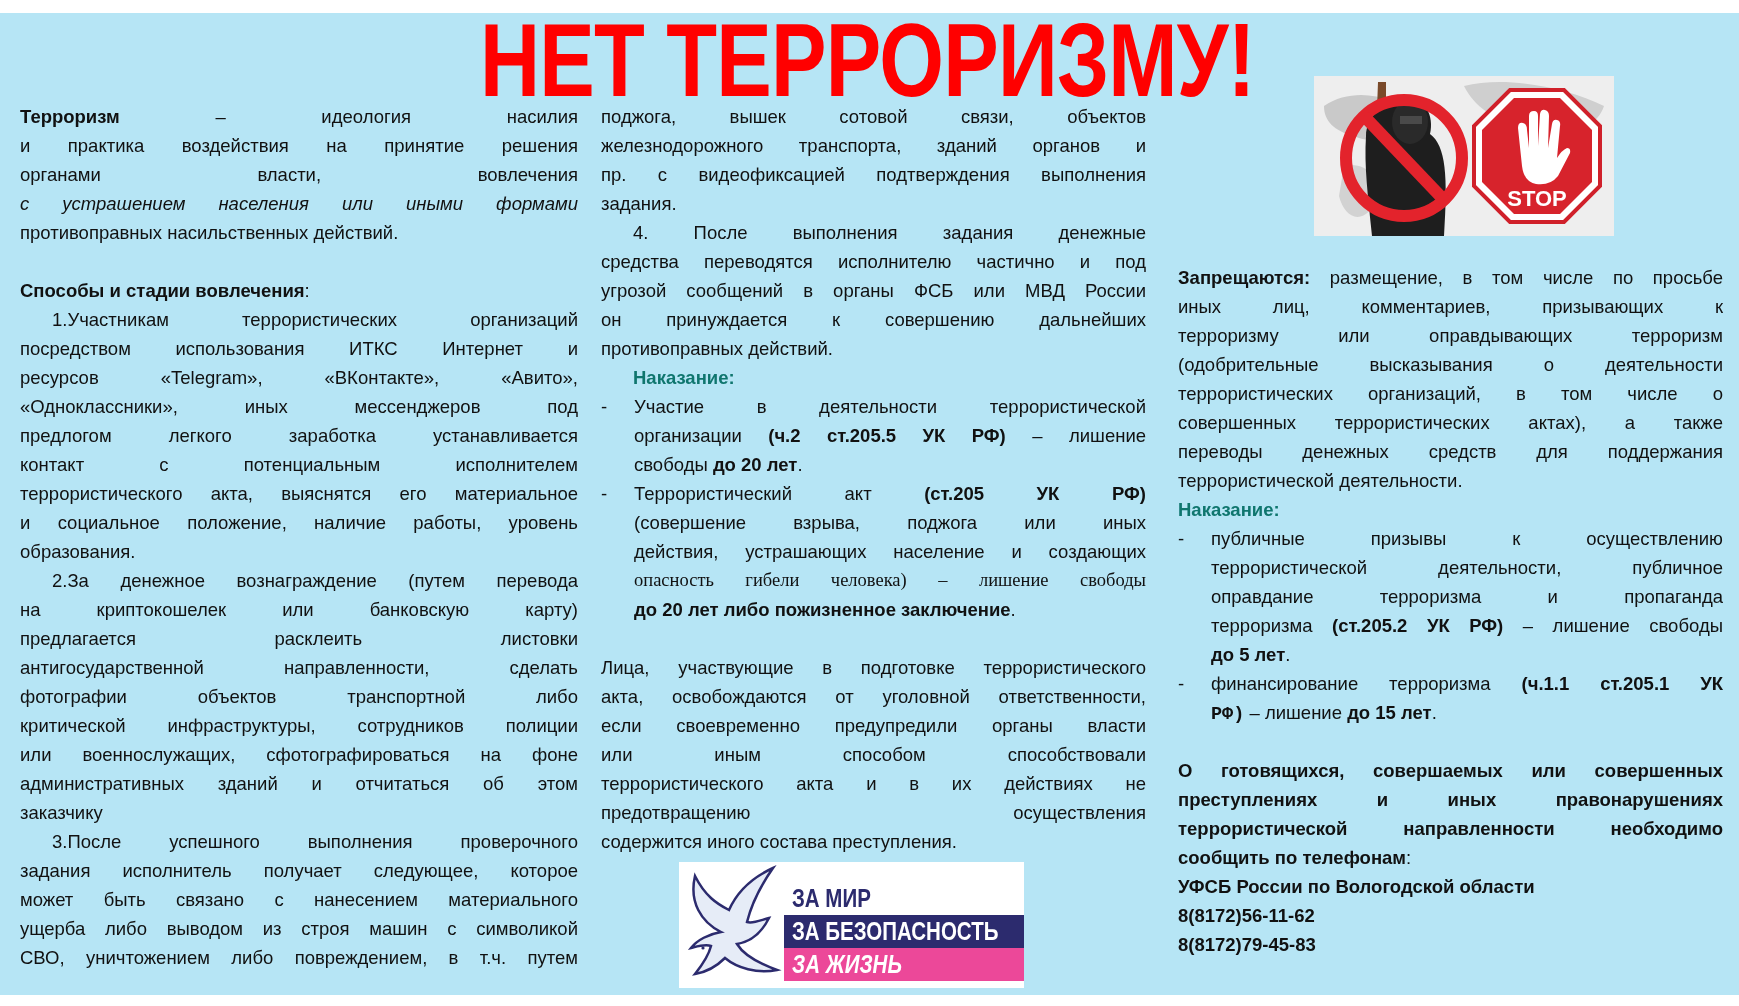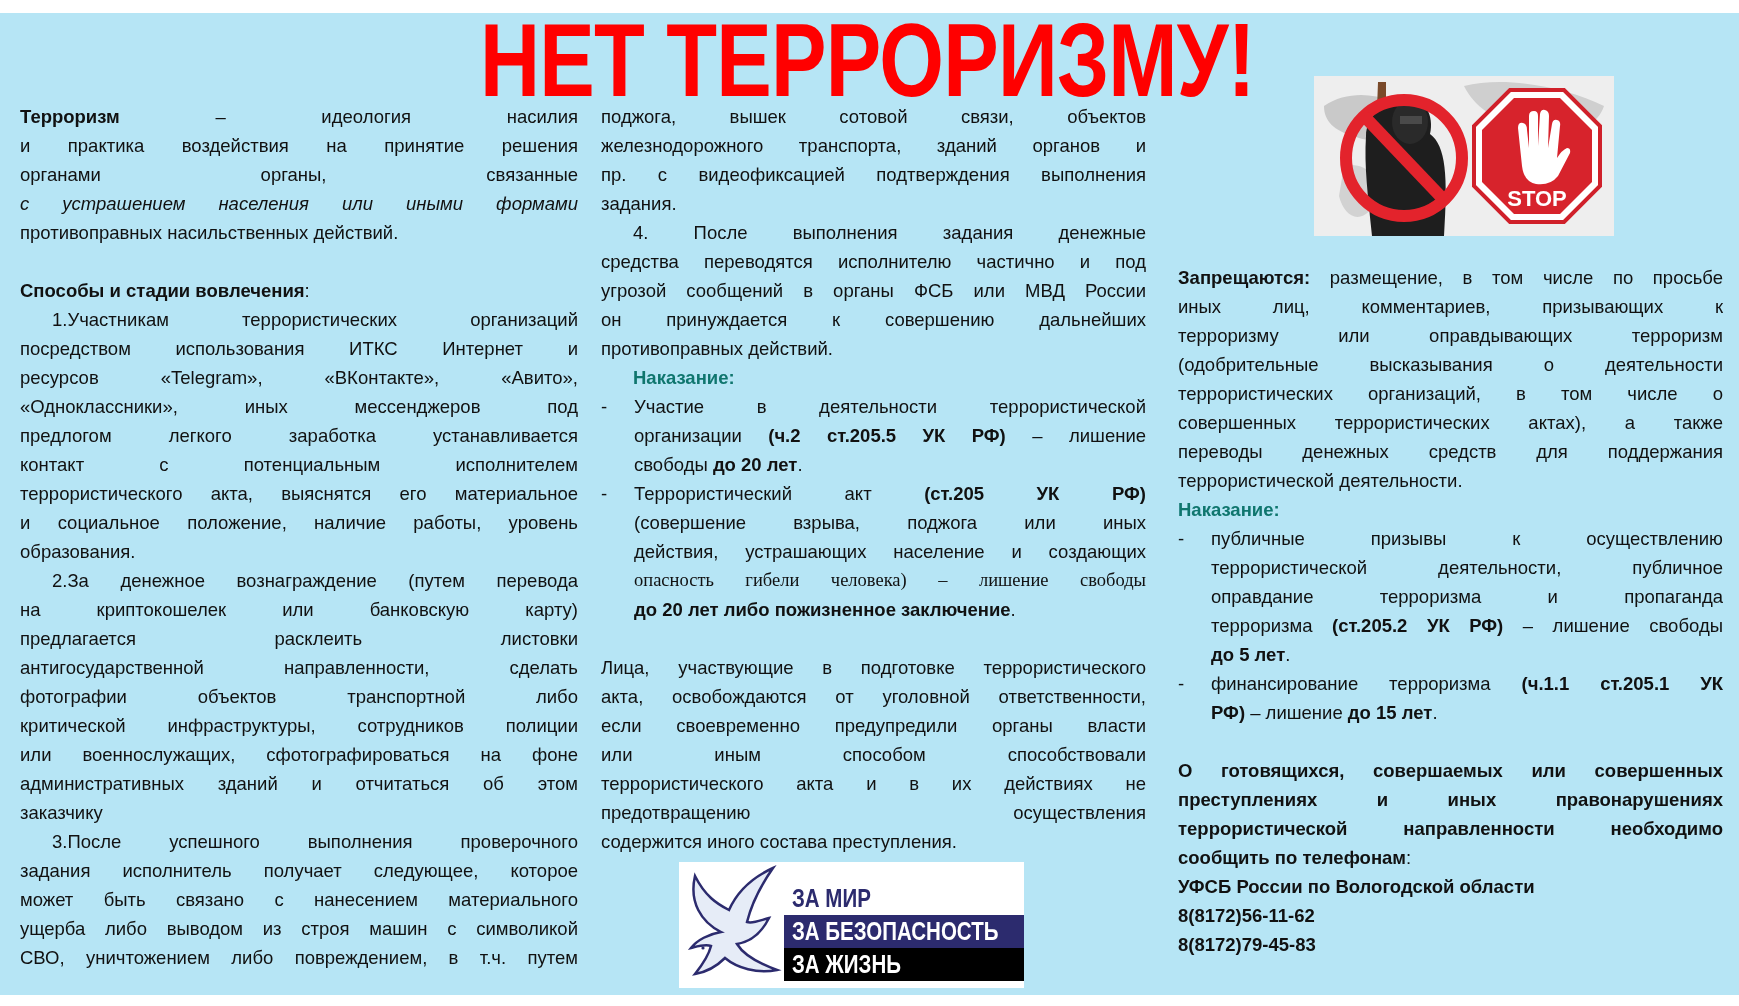--- a/index.html
+++ b/index.html
@@ -18,36 +18,36 @@
   .b{font-weight:bold;}
   .red{color:#0f766e;font-weight:bold;}
   .bul{position:relative;padding-left:33px;}
   .bul .dash{position:absolute;left:0;top:0;}
   .img-stop{position:absolute;left:1314px;top:63px;width:300px;height:160px;background:#eeeeee;overflow:hidden;}
   .img-banner{position:absolute;left:679px;top:849px;width:345px;height:126px;background:#ffffff;overflow:hidden;}
   .banner-stripe{position:absolute;left:105px;height:33px;color:#ffffff;font-weight:bold;font-size:25px;line-height:33px;padding-left:8px;white-space:nowrap;}
   .banner-stripe span{display:inline-block;transform:scaleX(0.82);transform-origin:0 50%;}
   .s1{top:20px;width:230px;background:transparent;color:#2c2b6e;}
   .s2{top:53px;width:232px;background:#2c2b6e;}
-  .s3{top:86px;width:232px;background:#000000;}
+  .s3{top:86px;width:232px;background:#ec4899;font-style:italic;}
 </style>
 </head>
 <body>
 
 <div class="poster">
 
   <div class="title">
     <span>НЕТ ТЕРРОРИЗМУ!</span>
   </div>
 
   <div class="col col-left">
     <div>
       <span class="ln" style="white-space: normal;"><b>Терроризм</b> <span>– идеология насилия</span></span>
       <span class="ln" style="white-space: normal;">и практика воздействия на принятие решения</span>
-      <span class="ln" style="white-space: normal;">органами органы, связанные</span>
+      <span class="ln" style="white-space: normal;">органами власти, вовлечения</span>
       <span class="ln" style="white-space: normal; font-style: italic;">с устрашением населения или иными формами</span>
       <span class="ln last">противоправных насильственных действий.</span>
     </div>
     <span class="ln blank"></span>
     <span class="ln last"><b>Способы и стадии вовлечения</b><span>:</span></span>
     <div>
       <span class="ln ind" style="white-space: normal;">1.Участникам террористических организаций</span>
       <span class="ln" style="white-space: normal;">посредством использования ИТКС Интернет и</span>
       <span class="ln" style="white-space: normal;">ресурсов «Telegram», «ВКонтакте», «Авито»,</span>
       <span class="ln" style="white-space: normal;">«Одноклассники», иных мессенджеров под</span>
@@ -166,21 +166,21 @@
     <div id="right-punish">
         <div>
           <span class="ln bul" style="white-space: normal;"><span class="dash">-</span><span style="white-space: pre;">публичные призывы к осуществлению</span></span>
           <span class="ln bul" style="white-space: normal;"><span style="white-space: pre;">террористической деятельности, публичное</span></span>
           <span class="ln bul" style="white-space: normal;"><span style="white-space: pre;">оправдание терроризма и пропаганда</span></span>
           <span class="ln bul" style="white-space: normal;"><span style="white-space: pre;">терроризма </span><b style="white-space: pre;">(ст.205.2 УК РФ)</b><span style="white-space: pre;"> – лишение свободы</span></span>
           <span class="ln bul last"><b style="white-space: pre;">до 5 лет</b><span style="white-space: pre;">.</span></span>
         </div>
         <div>
           <span class="ln bul" style="white-space: normal;"><span class="dash">-</span><span style="white-space: pre;">финансирование терроризма </span><b style="white-space: pre;">(ч.1.1 ст.205.1 УК</b></span>
-          <span class="ln bul last"><b style="white-space: pre;">РФ)</b><span style="white-space: pre;"> – лишение </span><b style="white-space: pre;">до 15 лет</b><span style="white-space: pre;">.</span></span>
+          <span class="ln bul last"><b style="white-space: pre; font-family: Liberation Mono, monospace;">РФ)</b><span style="white-space: pre;"> – лишение </span><b style="white-space: pre;">до 15 лет</b><span style="white-space: pre;">.</span></span>
         </div>
       </div>
     <span class="ln blank"></span>
     <div class="b">
       <span class="ln" style="white-space: normal;">О готовящихся, совершаемых или совершенных</span>
       <span class="ln" style="white-space: normal;">преступлениях и иных правонарушениях</span>
       <span class="ln" style="white-space: normal;">террористической направленности необходимо</span>
       <span class="ln last"><span>сообщить по телефонам</span><span style="font-weight:normal">:</span></span>
       <span class="ln last">УФСБ России по Вологодской области</span>
       <span class="ln last">8(8172)56-11-62</span>

